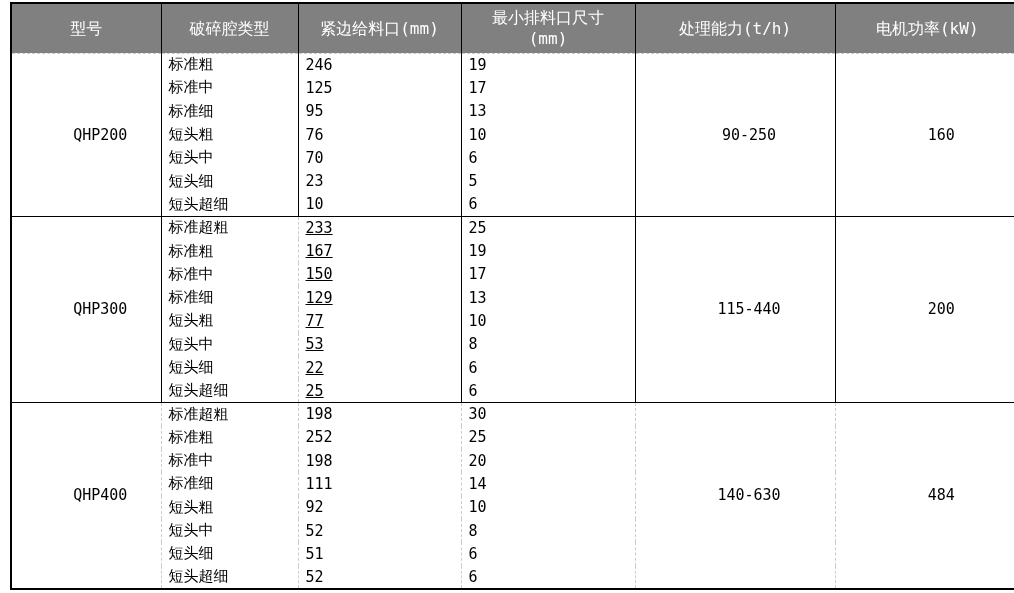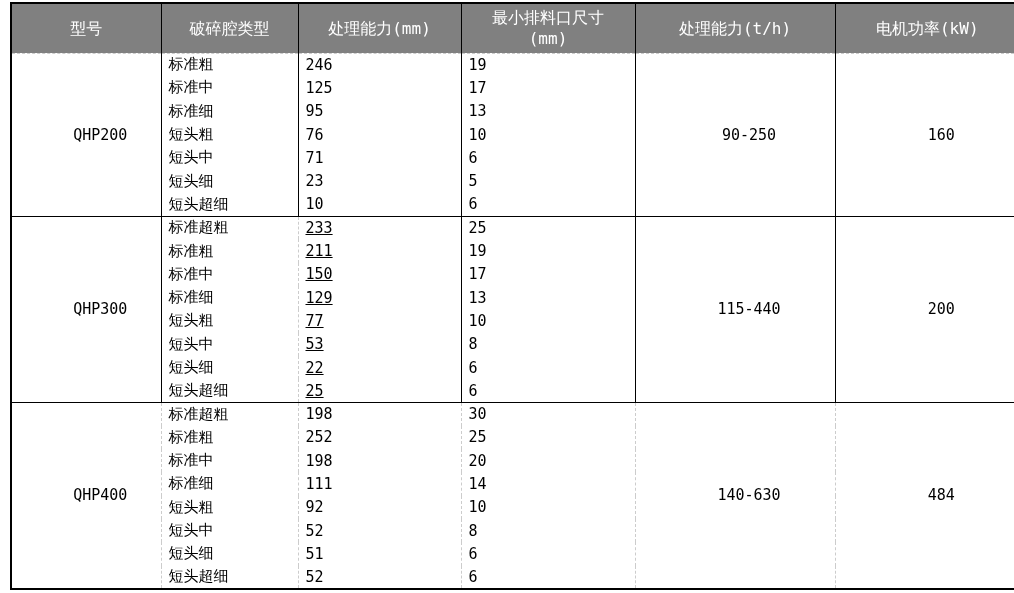--- a/index.html
+++ b/index.html
@@ -69,21 +69,21 @@
       <col style="width:137px">
       <col style="width:163px">
       <col style="width:174px">
       <col style="width:200px">
       <col style="width:185px">
     </colgroup>
     <thead>
       <tr>
         <th>型号</th>
         <th>破碎腔类型</th>
-        <th>处理能力(mm)</th>
+        <th>紧边给料口(mm)</th>
         <th>最小排料口尺寸
 (mm)</th>
         <th>处理能力(t/h)</th>
         <th>电机功率(kW)</th>
       </tr>
     </thead>
   <tbody class="solid">
         <tr>
           <td class="col-model" rowspan="7">QHP200</td>
           <td class="col-type">标准粗</td>
@@ -102,21 +102,21 @@
           <td class="col-feed">95</td>
           <td class="col-discharge">13</td>
         </tr>
         <tr>
           <td class="col-type">短头粗</td>
           <td class="col-feed">76</td>
           <td class="col-discharge">10</td>
         </tr>
         <tr>
           <td class="col-type">短头中</td>
-          <td class="col-feed">71</td>
+          <td class="col-feed">70</td>
           <td class="col-discharge">6</td>
         </tr>
         <tr>
           <td class="col-type">短头细</td>
           <td class="col-feed">23</td>
           <td class="col-discharge">5</td>
         </tr>
         <tr>
           <td class="col-type">短头超细</td>
           <td class="col-feed">10</td>
@@ -127,21 +127,21 @@
         <tr>
           <td class="col-model" rowspan="8">QHP300</td>
           <td class="col-type">标准超粗</td>
           <td class="col-feed">233</td>
           <td class="col-discharge">25</td>
           <td class="col-capacity" rowspan="8">115-440</td>
           <td class="col-power" rowspan="8">200</td>
         </tr>
         <tr>
           <td class="col-type">标准粗</td>
-          <td class="col-feed">211</td>
+          <td class="col-feed">167</td>
           <td class="col-discharge">19</td>
         </tr>
         <tr>
           <td class="col-type">标准中</td>
           <td class="col-feed">150</td>
           <td class="col-discharge">17</td>
         </tr>
         <tr>
           <td class="col-type">标准细</td>
           <td class="col-feed">129</td>

